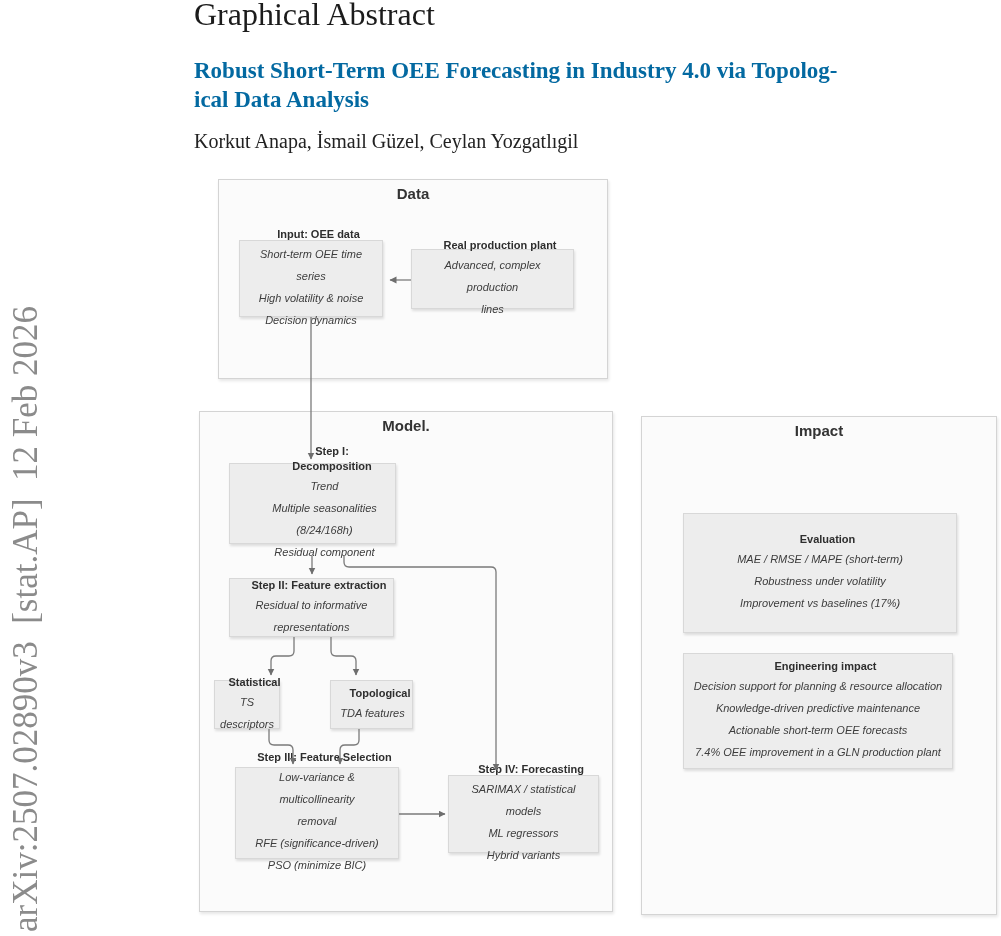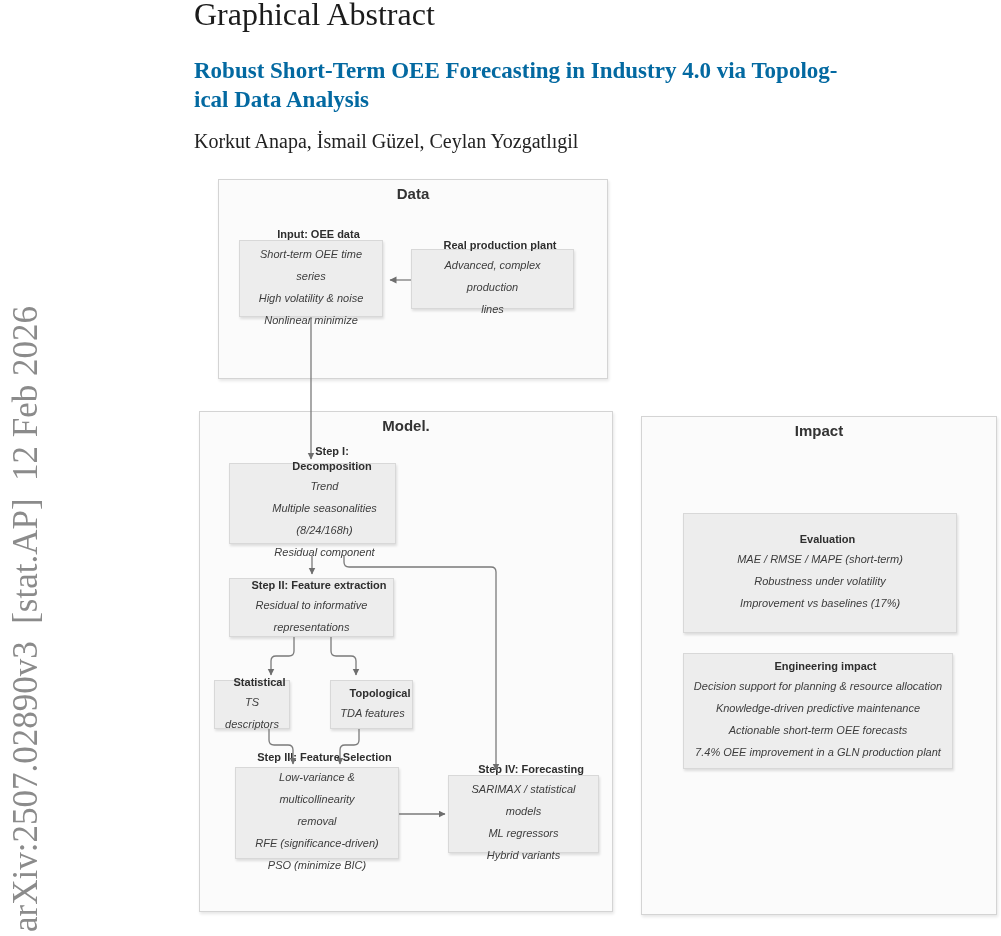--- a/index.html
+++ b/index.html
@@ -45,21 +45,21 @@
   <div class="serif authors">Korkut Anapa, İsmail Güzel, Ceylan Yozgatlıgil</div>
 
   <div class="panel" style="left:218px;top:179px;width:390px;height:200px;">
     <div class="panel-title">Data</div>
   </div>
 
   <div class="nodebox" style="left:239px;top:240px;width:144px;height:77px;">
     <div class="box-title">Input: OEE data</div>
     <div class="box-line">Short-term OEE time series</div>
     <div class="box-line">High volatility &amp; noise</div>
-    <div class="box-line">Nonlinear minimize</div>
+    <div class="box-line">Decision dynamics</div>
   </div>
 
   <div class="nodebox" style="left:411px;top:249px;width:163px;height:60px;">
     <div class="box-title">Real production plant</div>
     <div class="box-line">Advanced, complex production</div>
     <div class="box-line">lines</div>
   </div>
 
   <div class="panel" style="left:199px;top:411px;width:414px;height:501px;">
     <div class="panel-title">Model.</div>
@@ -72,21 +72,21 @@
     <div class="box-line">(8/24/168h)</div>
     <div class="box-line">Residual component</div>
   </div>
 
   <div class="nodebox" style="left:229px;top:578px;width:165px;height:59px;">
     <div class="box-title">Step II: Feature extraction</div>
     <div class="box-line">Residual to informative</div>
     <div class="box-line">representations</div>
   </div>
 
-  <div class="nodebox" style="left:214px;top:680px;width:76px;height:49px;text-align:center;">
+  <div class="nodebox" style="left:214px;top:680px;width:66px;height:49px;text-align:center;">
     <div class="box-title">Statistical</div>
     <div class="box-line">TS descriptors</div>
   </div>
 
   <div class="nodebox" style="left:330px;top:680px;width:83px;height:49px;padding-left:8px;">
     <div class="box-title">Topological</div>
     <div class="box-line">TDA features</div>
   </div>
 
   <div class="nodebox" style="left:235px;top:767px;width:164px;height:92px;">

